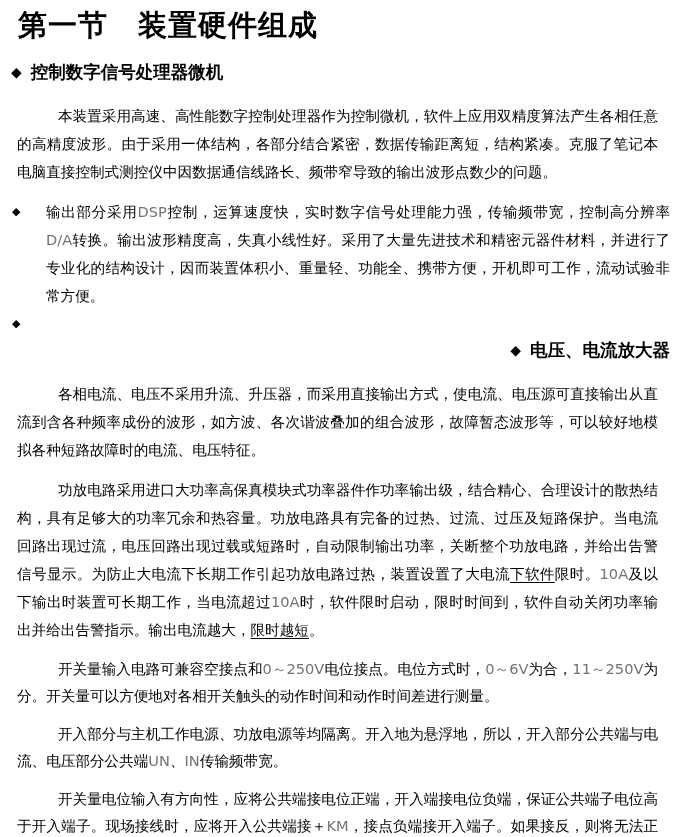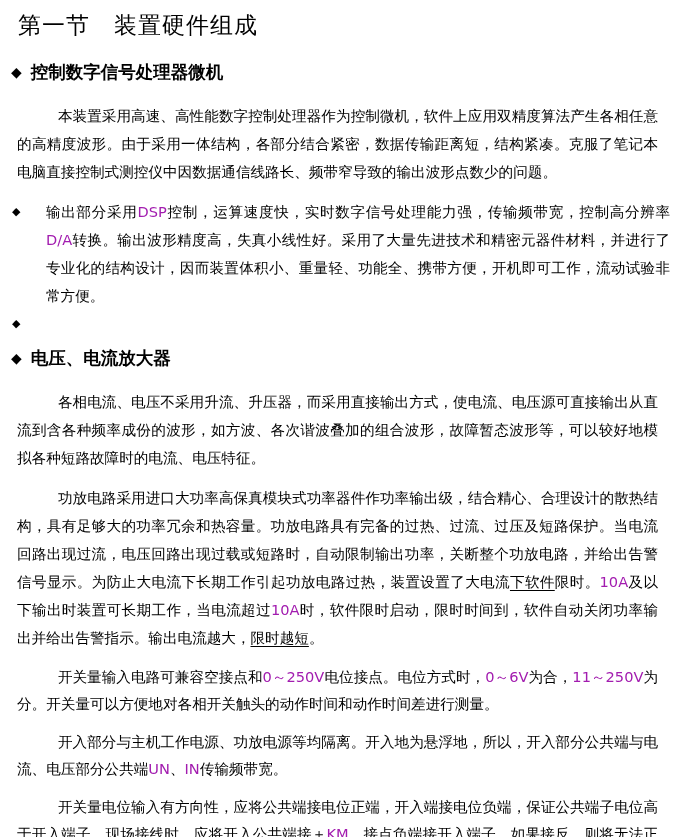--- a/index.html
+++ b/index.html
@@ -2,41 +2,41 @@
 <html><head>
 <meta charset="utf-8">
 <style>
   html,body{margin:0;padding:0;}
   body{
     width:679px;height:837px;overflow:hidden;background:#ffffff;color:#000000;
     font-family:"DejaVu Sans","Liberation Sans",sans-serif;
   }
   .page{box-sizing:border-box;width:679px;height:837px;padding:6px 9px 0 5px;}
   h1.doc-title{
-    font-size:23px;font-weight:normal;line-height:30px;
+    font-size:29px;font-weight:bold;line-height:30px;
     margin:4px 0 16px 13px;letter-spacing:1px;
   }
   h2.sec-heading{
     font-size:17.5px;font-weight:bold;line-height:33px;
     margin:0 0 8px 6px;
   }
   h2.sec-heading .dm{font-size:14px;margin-right:9px;position:relative;top:-1px;}
-  h2.gap-lg{margin-top:32px;}
+  h2.gap-lg{margin-top:24px;text-align:right;}
   h2.gap-sm{margin-top:8px;}
   p.body-p{
     font-size:14.6px;line-height:28px;margin:12px;text-align:justify;
     text-indent:2.8em;
   }
   .sec3 p.body-p{line-height:26.5px;}
   .li{
     position:relative;padding-left:41px;font-size:14.6px;line-height:28px;
     text-align:justify;
   }
   .li .bullet{position:absolute;left:7px;top:0;font-size:11px;}
-  .lat{color:#a21caf;}
+  .lat{color:#737373;}
   .sq{
     text-decoration-line:underline;text-decoration-style:wavy;
     text-decoration-color:#00a000;text-decoration-thickness:1px;
     text-underline-offset:3px;
     text-decoration:underline;
   }
 </style>
 </head>
 <body>
 

